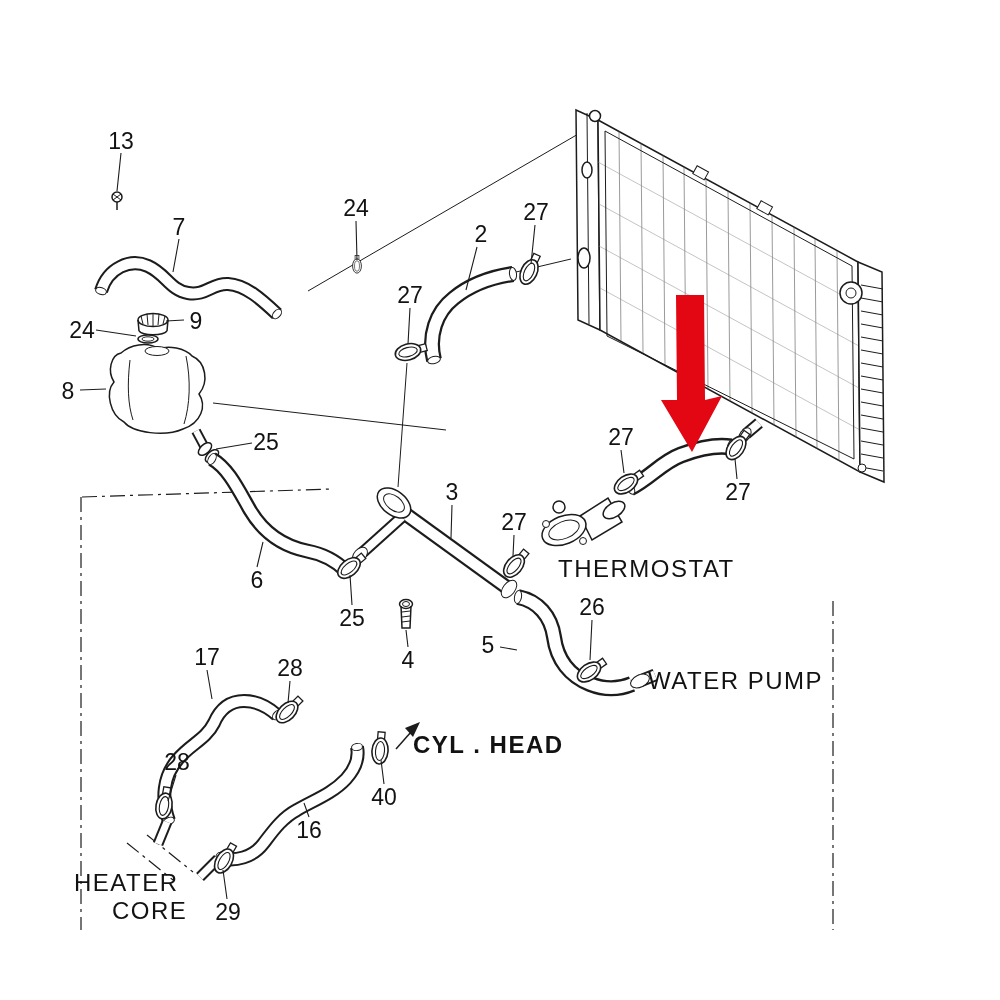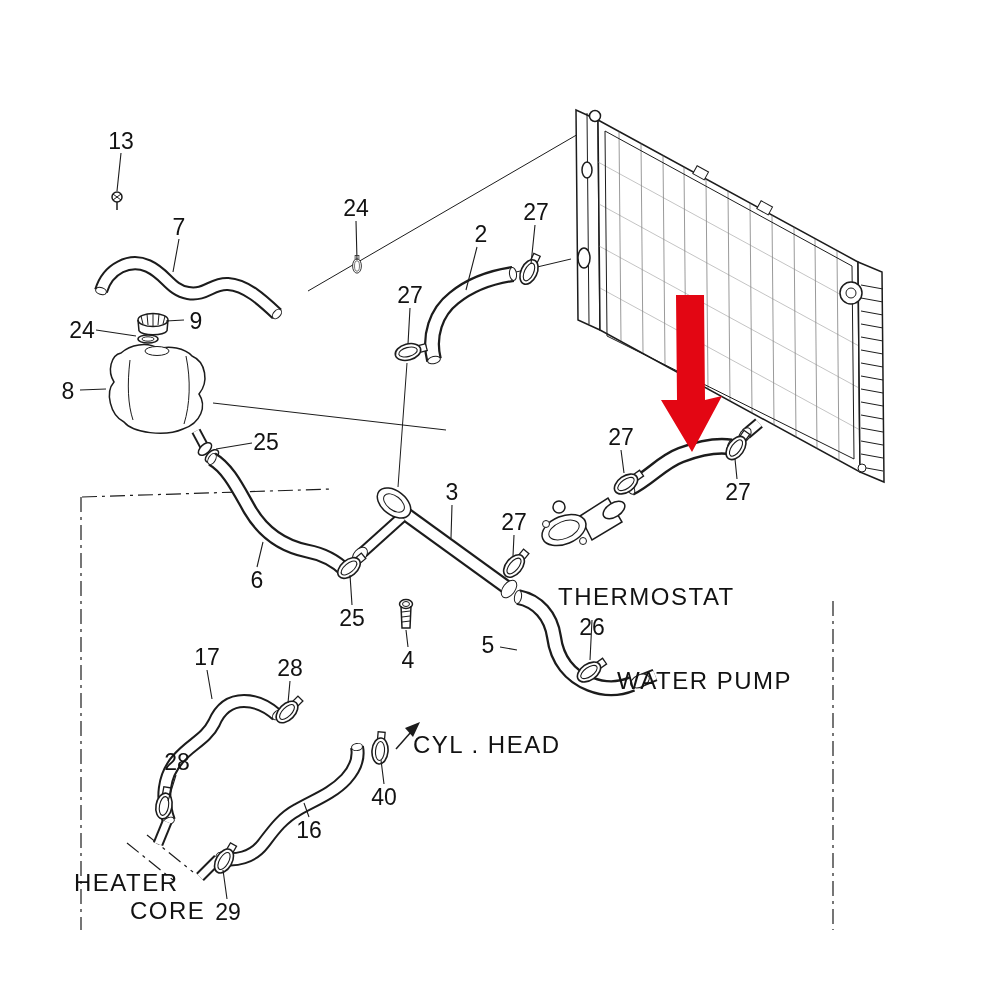--- a/index.html
+++ b/index.html
@@ -231,31 +231,31 @@
       <span class="callout" style="left: 82px; top: 330px;">24</span>
       <span class="callout" style="left: 196px; top: 321px;">9</span>
       <span class="callout" style="left: 68px; top: 391px;">8</span>
       <span class="callout" style="left: 266px; top: 442px;">25</span>
       <span class="callout" style="left: 621px; top: 437px;">27</span>
       <span class="callout" style="left: 738px; top: 492px;">27</span>
       <span class="callout" style="left: 452px; top: 492px;">3</span>
       <span class="callout" style="left: 514px; top: 522px;">27</span>
       <span class="callout" style="left: 257px; top: 580px;">6</span>
       <span class="callout" style="left: 352px; top: 618px;">25</span>
-      <span class="callout" style="left: 592px; top: 607px; margin-top: 20px;">26</span>
+      <span class="callout" style="left: 592px; top: 607px;">26</span>
       <span class="callout" style="left: 488px; top: 645px;">5</span>
       <span class="callout" style="left: 408px; top: 660px;">4</span>
       <span class="callout" style="left: 207px; top: 657px;">17</span>
       <span class="callout" style="left: 290px; top: 668px;">28</span>
       <span class="callout" style="left: 177px; top: 762px;">28</span>
       <span class="callout" style="left: 384px; top: 797px;">40</span>
       <span class="callout" style="left: 309px; top: 830px; text-align: center;">16</span>
       <span class="callout" style="left: 228px; top: 912px; text-align: center;">29</span>
     </div>
 <div id="labels">
-      <span class="diagram-label" style="left: 558px; top: 555px; margin-top: 28px;">THERMOSTAT</span>
-      <span class="diagram-label" style="left: 617px; top: 667px;">WATER PUMP</span>
-      <span class="diagram-label" style="left: 413px; top: 731px;">CYL . HEAD</span>
+      <span class="diagram-label" style="left: 558px; top: 555px;">THERMOSTAT</span>
+      <span class="diagram-label" style="left: 648px; top: 667px;">WATER PUMP</span>
+      <span class="diagram-label" style="left: 413px; top: 731px; font-weight: bold;">CYL . HEAD</span>
       <span class="diagram-label" style="left: 74px; top: 869px;">HEATER</span>
-      <span class="diagram-label" style="left: 112px; top: 897px; margin-left: 18px;">CORE</span>
+      <span class="diagram-label" style="left: 112px; top: 897px;">CORE</span>
     </div>
 
 </div>
 
 </body></html>

